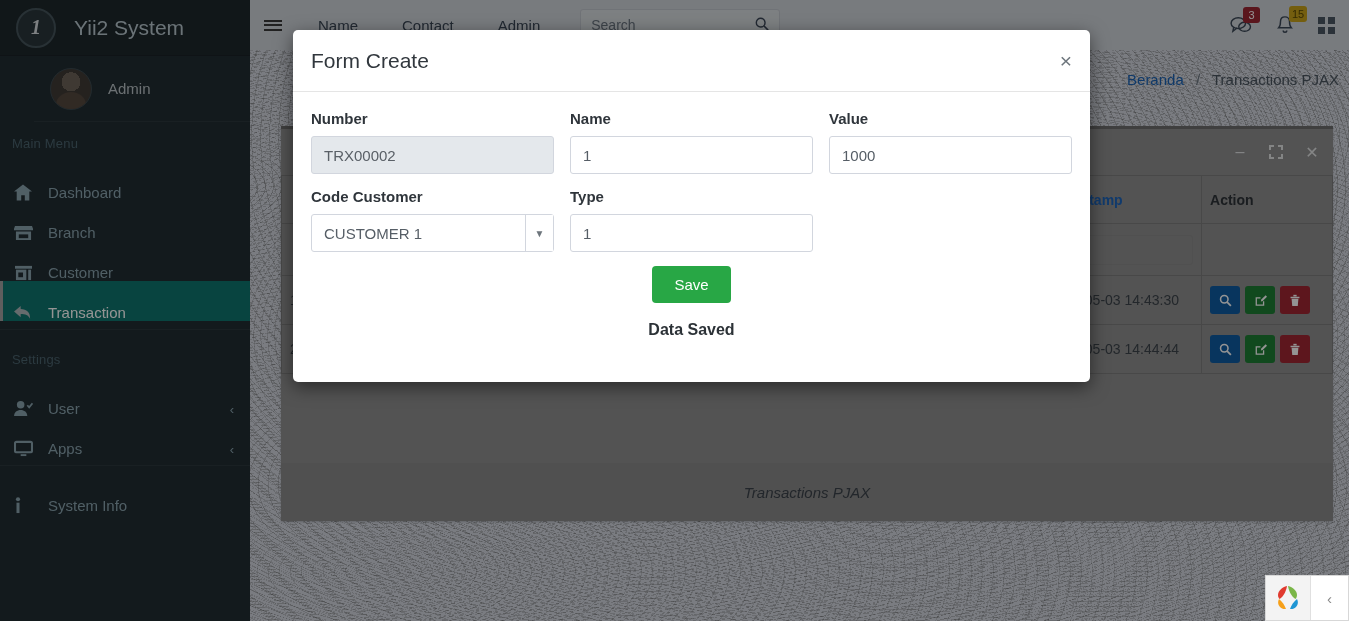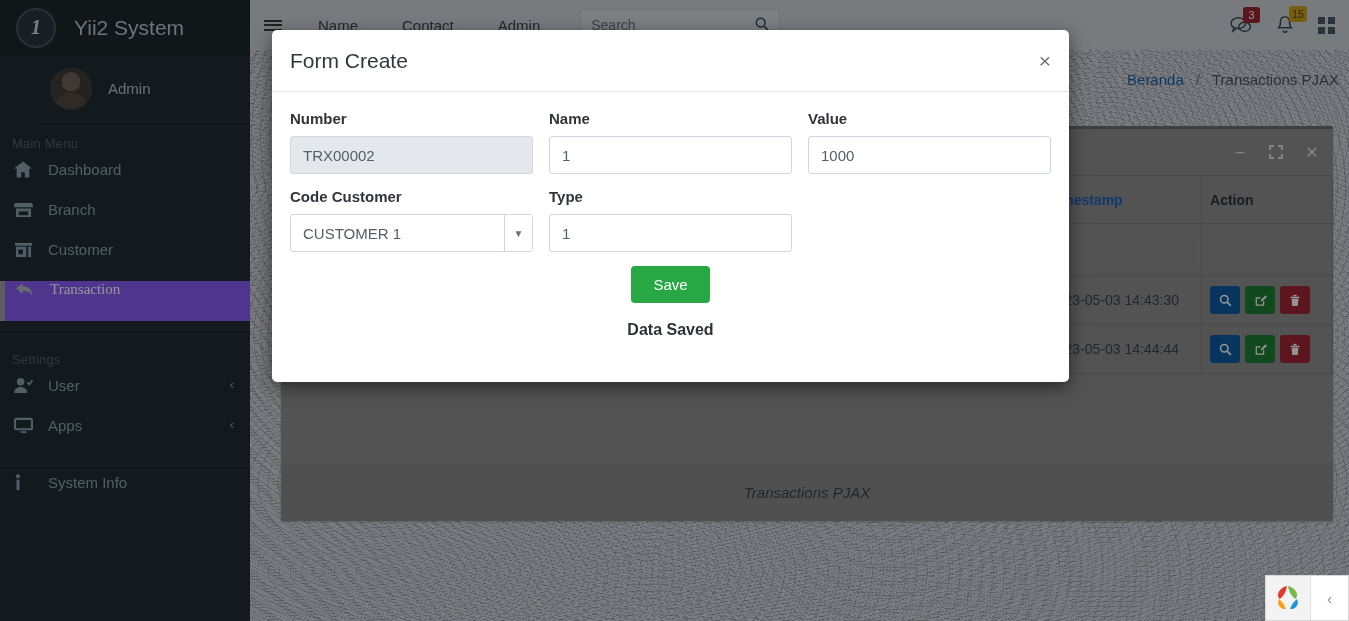--- a/index.html
+++ b/index.html
@@ -78,41 +78,40 @@
   .user-name {
     margin-left: 16px; color: #b9c2c6; font-size: 15px;
   }
   .menu-header {
     color: #4b646f;
     font-size: 13px;
     padding: 14px 0 10px 12px;
     letter-spacing: .2px;
   }
   .menu-item {
-    display: flex; align-items: flex-start;
+    display: flex; align-items: flex-end;
     height: 40px;
     padding-left: 14px;
     color: #8aa4af;
     font-size: 15px;
     cursor: pointer;
     position: relative;
   }
   .menu-item .mi-icon {
     width: 34px;
     display: flex; align-items: center;
     color: #8aa4af;
     font-size: 17px;
   }
   .menu-item .mi-icon svg { display:block; fill: currentColor; }
   .menu-item.active {
-    background: #8b5cf6;
+    background: #0f766e;
     color: #ffffff;
-    border-left: 5px solid #a3a3a3;
+    border-left: 3px solid #a3a3a3;
     padding-left: 11px;
-    font-family: Liberation Serif, serif;
   }
   .menu-item.active .mi-icon { color: #b0b8bc; }
   .mi-arrow {
     position: absolute; right: 16px;
     color: #8aa4af; font-size: 13px;
   }
   .menu-divider {
     height: 1px; background: #2b383d; margin: 8px 0;
   }
 
@@ -252,21 +251,21 @@
 
   
   .overlay {
     position: absolute; inset: 0;
     background: rgba(0,0,0,.42);
     z-index: 20;
   }
 
   
   .modal {
-    position: absolute; left: 272px; top: 30px;
+    position: absolute; left: 293px; top: 30px;
     width: 797px; height: 352px;
     background: #fff;
     border-radius: 5px;
     box-shadow: 0 5px 18px rgba(0,0,0,.5);
     z-index: 30;
   }
   .modal-head {
     height: 62px;
     border-bottom: 1px solid #e5e5e5;
     display: flex; align-items: center;

